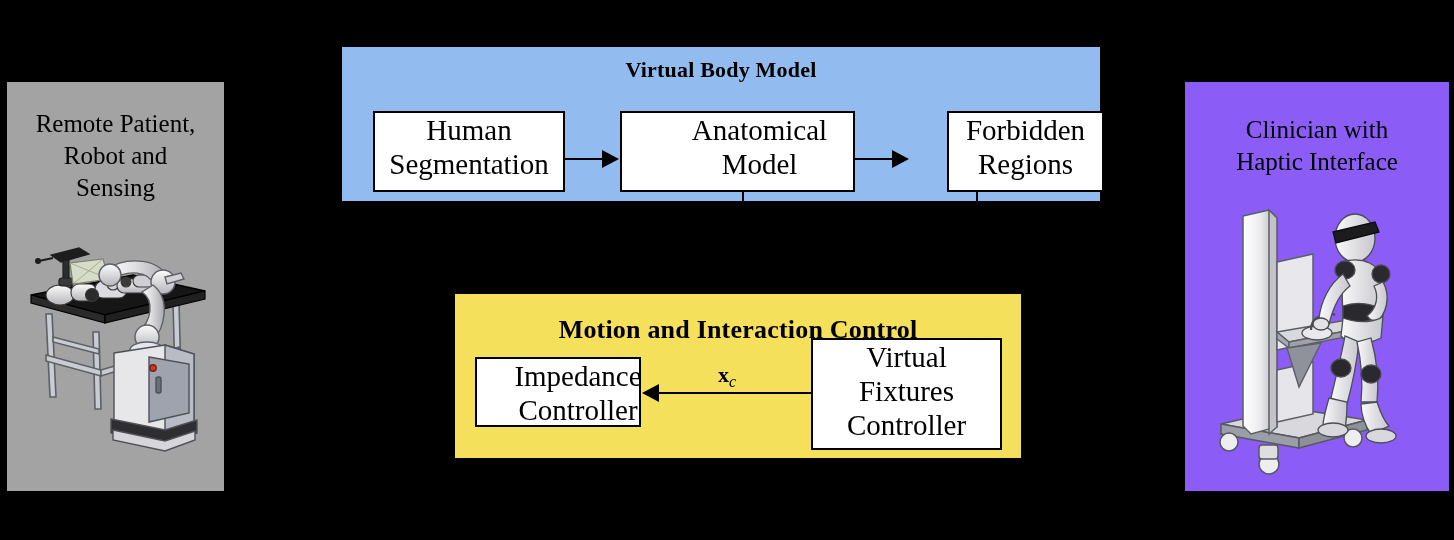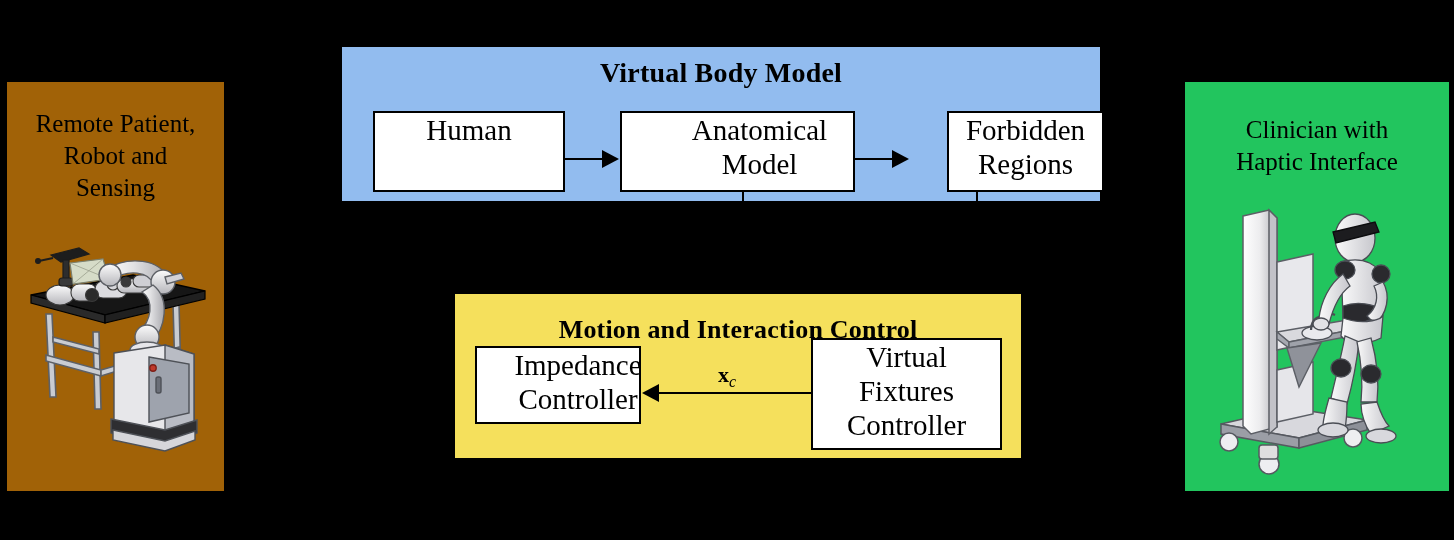--- a/index.html
+++ b/index.html
@@ -32,21 +32,21 @@
   .sig i{font-style:italic;font-size:16px;font-weight:normal;
          vertical-align:sub;letter-spacing:0;}
 
   .art{position:absolute;overflow:hidden;}
 </style>
 </head>
 <body>
 
 <div id="stage">
 
-  <div class="panel" style="left:5px;top:80px;width:221px;height:413px;background:#a16207;">
+  <div class="panel" style="left:5px;top:80px;width:221px;height:413px;background:#a3a3a3;">
     <div class="side-label" style="top:26px;">
       <div>Remote Patient,</div>
       <div>Robot and</div>
       <div>Sensing</div>
     </div>
 
     <div class="art" style="left:6px;top:155px;width:209px;height:250px;">
       <svg viewBox="0 0 209 250" width="209" height="250">
         <defs>
           <linearGradient id="metal" x1="0" y1="0" x2="1" y2="0">
@@ -113,26 +113,27 @@
           <rect x="143" y="140" width="5" height="16" rx="2" fill="#6a6e77"></rect>
           <circle cx="140" cy="131" r="3.2" fill="#c0392b" stroke="#7e2018"></circle>
           <polygon points="98,182 152,193 184,183 184,196 152,207 98,196" fill="#2e2e31"></polygon>
           <polygon points="100,193 152,204 182,194 182,203 152,214 100,203" fill="#d6d6da"></polygon>
         </g>
       </svg>
     </div>
   </div>
 
   <div class="panel" style="left:340px;top:45px;width:762px;height:158px;background:#92BCEF;">
-    <div class="panel-title" style="top:10px;font-size:28px;">Virtual Body Model</div>
+    <div class="panel-title" style="top:10px;font-size:22px;">Virtual Body Model</div>
   </div>
 
   <div class="nodebox" style="left:373px;top:111px;width:192px;height:81px;">
     <div>
       <div>Human</div>
+      <div>Segmentation</div>
     </div>
   </div>
 
   <div class="nodebox" style="left:620px;top:111px;width:235px;height:81px;padding-left:44px;">
     <div>
       <div>Anatomical</div>
       <div>Model</div>
     </div>
   </div>
 
@@ -149,42 +150,42 @@
   <div class="hline" style="left:855px;top:158px;width:42px;"></div>
   <div class="arrowR" style="left:892px;top:150px;"></div>
 
   <div class="vline" style="left:742px;top:192px;height:11px;"></div>
   <div class="vline" style="left:976px;top:192px;height:11px;"></div>
 
   <div class="panel" style="left:453px;top:292px;width:570px;height:168px;background:#F5E05C;">
     <div class="panel-title" style="top:9px;font-size:26px;margin-top:12px;">Motion and Interaction Control</div>
   </div>
 
-  <div class="nodebox" style="left:475px;top:346px;width:166px;height:78px;padding-left:40px;">
+  <div class="nodebox" style="left:475px;top:357px;width:166px;height:70px;padding-left:40px;">
     <div>
       <div>Impedance</div>
       <div>Controller</div>
     </div>
   </div>
 
   <div class="nodebox" style="left:811px;top:338px;width:191px;height:112px;">
     <div>
       <div>Virtual</div>
       <div>Fixtures</div>
       <div>Controller</div>
     </div>
   </div>
 
   <div class="hline" style="left:659px;top:392px;width:152px;"></div>
   <div class="arrowL" style="left:642px;top:384px;"></div>
   <div class="sig" style="left:718px;top:362px;">
     <span>x</span><i>c</i>
   </div>
 
-  <div class="panel" style="left:1183px;top:80px;width:268px;height:413px;background:#22c55e;">
+  <div class="panel" style="left:1183px;top:80px;width:268px;height:413px;background:#8b5cf6;">
     <div class="side-label" style="top:32px;">
       <div>Clinician with</div>
       <div>Haptic Interface</div>
     </div>
 
     <div class="art" style="left:10px;top:120px;width:248px;height:285px;">
       <svg viewBox="0 0 248 285" width="248" height="285">
         <defs>
           <linearGradient id="lim" x1="0" y1="0" x2="1" y2="0">
             <stop offset="0" stop-color="#ffffff"></stop>

